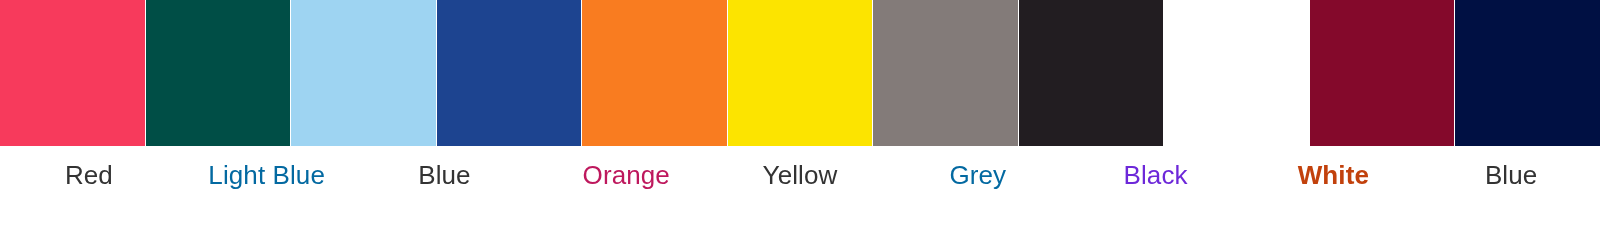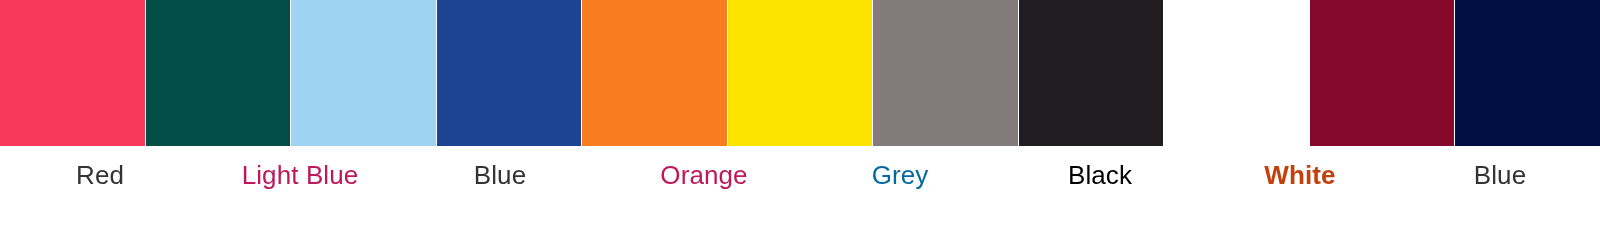--- a/index.html
+++ b/index.html
@@ -108,33 +108,36 @@
     <div class="swatch-cell">
       <div class="swatch-chip" style="background-color: rgb(0, 16, 67);"></div>
     </div>
   </div>
 
   <div class="label-row">
     <div class="label-cell">
       <span class="label-text" style="color: rgb(51, 51, 51);">Red</span>
     </div>
     <div class="label-cell">
-      <span class="label-text" style="color: #be185d;">Light Blue</span>
+      <span class="label-text" style="color: #0369a1;">Light Blue</span>
     </div>
     <div class="label-cell">
       <span class="label-text" style="color: rgb(51, 51, 51);">Blue</span>
     </div>
     <div class="label-cell">
       <span class="label-text" style="color: #be185d; margin-left: 8px;">Orange</span>
     </div>
     <div class="label-cell">
+      <span class="label-text" style="color: rgb(51, 51, 51);">Yellow</span>
+    </div>
+    <div class="label-cell">
       <span class="label-text" style="color: #0369a1;">Grey</span>
     </div>
     <div class="label-cell">
-      <span class="label-text" style="color: #000000;">Black</span>
+      <span class="label-text" style="color: #6d28d9;">Black</span>
     </div>
     <div class="label-cell">
       <span class="label-text" style="color: #c2410c; font-weight: bold;">White</span>
     </div>
     <div class="label-cell">
       <span class="label-text" style="color: rgb(51, 51, 51);">Blue</span>
     </div>
   </div>
 
 </div>

